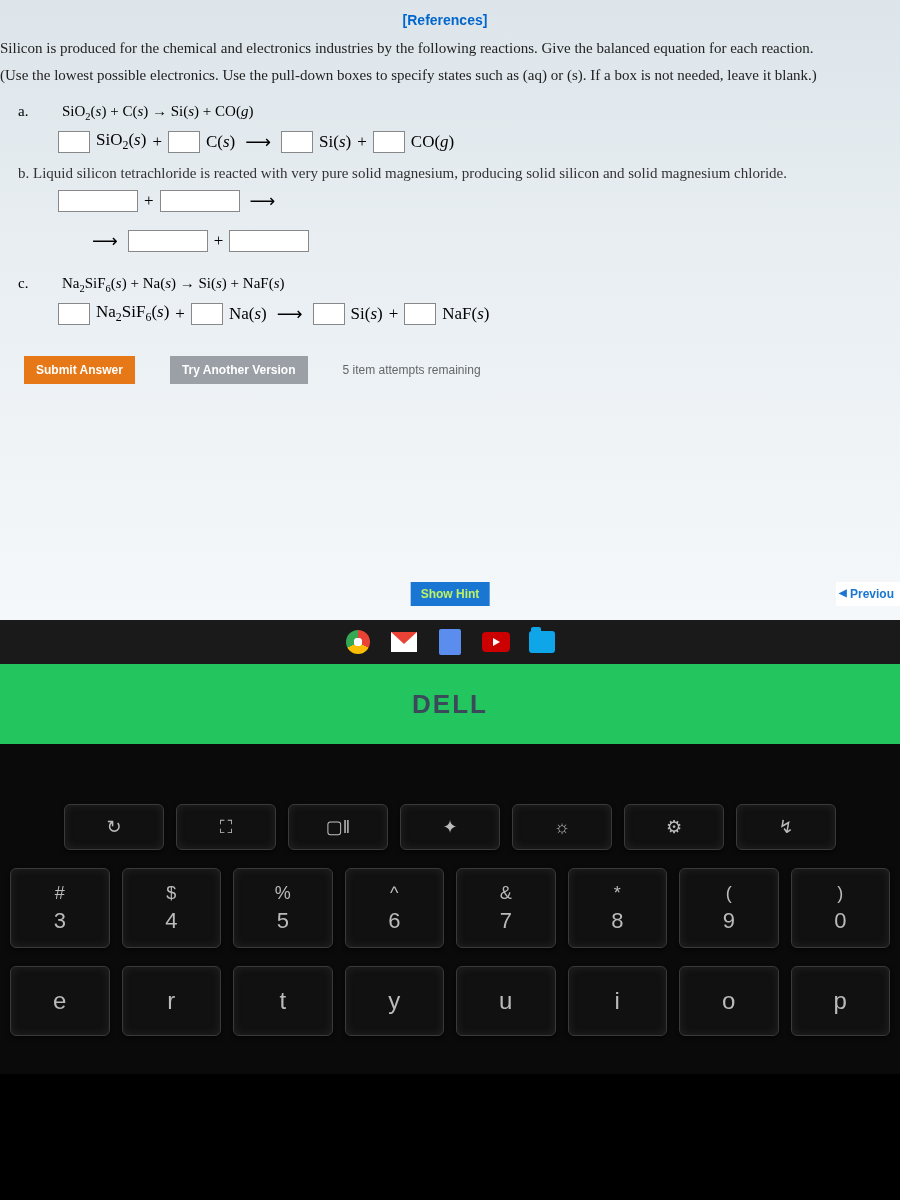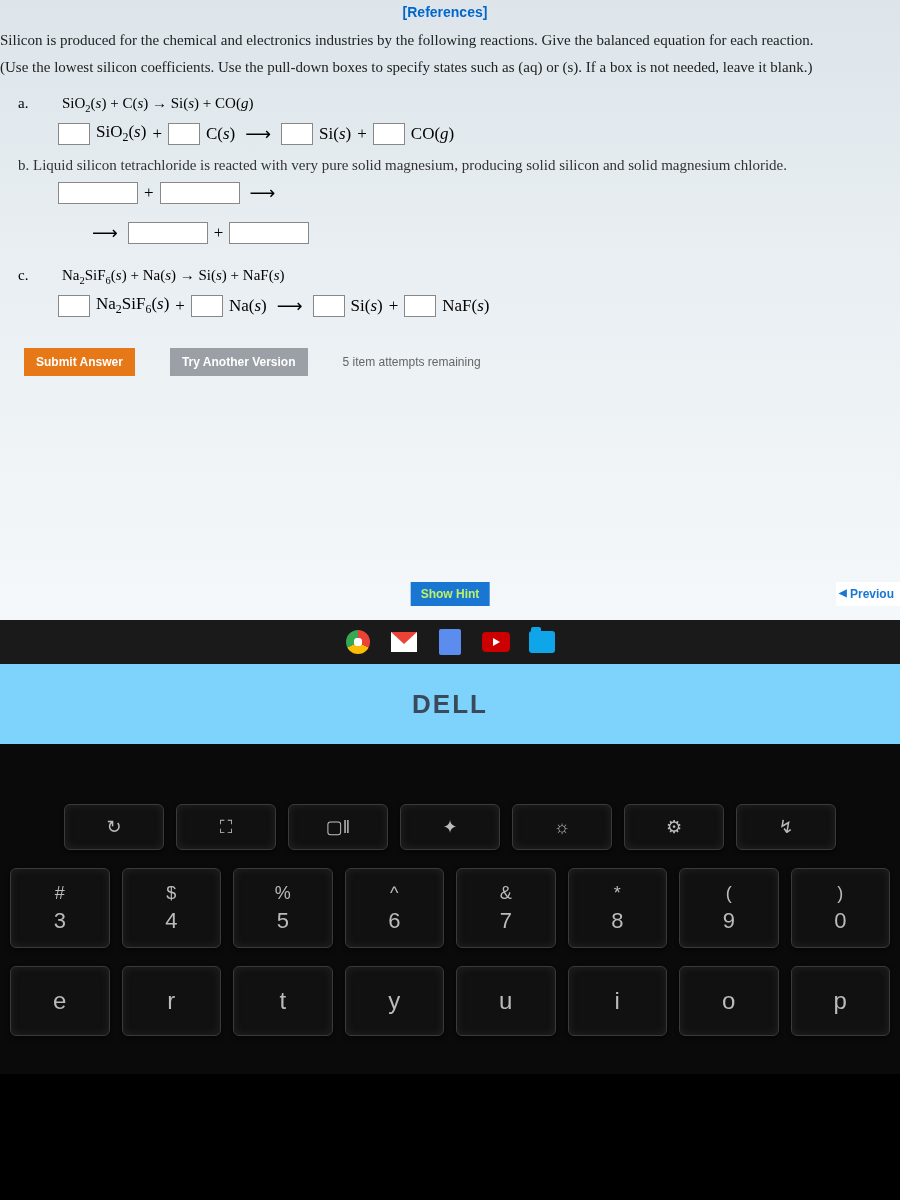--- a/index.html
+++ b/index.html
@@ -4,21 +4,21 @@
 <style>
 * { box-sizing: border-box; margin: 0; padding: 0; }
 body {
   font-family: "Times New Roman", serif;
   background: #000;
   width: 900px;
 }
 .screen {
   background: linear-gradient(180deg, #dde5ea 0%, #e8eef2 40%, #f5f8fa 100%);
   min-height: 620px;
-  padding: 0 10px 20px 0;
+  padding: 8px 10px 20px 0;
   position: relative;
 }
 .references {
   text-align: center;
   color: #0066cc;
   font-size: 14px;
   font-family: Arial, sans-serif;
   font-weight: bold;
   padding-top: 4px;
   cursor: pointer;
@@ -136,21 +136,21 @@
 .chrome { background: radial-gradient(circle at 50% 50%, #fff 25%, transparent 26%), conic-gradient(#ea4335 0 120deg, #fbbc05 120deg 240deg, #34a853 240deg 360deg); border-radius:50%; width:24px; height:24px; }
 .gmail { width:26px; height:20px; background:#fff; position:relative; }
 .gmail::before { content:""; position:absolute; left:0; top:0; border-left:13px solid transparent; border-right:13px solid transparent; border-top:12px solid #ea4335; }
 .notes { width:22px; height:26px; background:#5b8def; border-radius:2px; }
 .yt { width:28px; height:20px; background:#cc0000; border-radius:4px; display:flex; align-items:center; justify-content:center; }
 .yt::after { content:""; border-left:7px solid #fff; border-top:4px solid transparent; border-bottom:4px solid transparent; }
 .files { width:26px; height:22px; background:#0ea5e9; border-radius:3px; position:relative; }
 .files::before { content:""; position:absolute; top:-4px; left:2px; width:10px; height:4px; background:#0ea5e9; border-radius:2px 2px 0 0; }
 
 
-.laptop-gap { height: 80px; background: #7dd3fc; display:flex; align-items:center; justify-content:center; }
+.laptop-gap { height: 80px; background: #22c55e; display:flex; align-items:center; justify-content:center; }
 .dell { font-family: Arial, sans-serif; font-size: 26px; font-weight:bold; color:#3a4a5a; letter-spacing:2px; }
 
 
 .keyboard {
   background: #0a0a0a;
   padding: 60px 10px 20px 10px;
 }
 .kb-fn-row, .kb-row {
   display: flex;
   gap: 12px;
@@ -173,21 +173,21 @@
 .num-key { width: 100px; height: 80px; font-size: 22px; gap:4px; }
 .num-key .sym { font-size:18px; }
 .let-key { width: 100px; height: 70px; font-size: 24px; }
 </style>
 </head>
 <body>
 
 <div class="screen">
   <div class="references">[References]</div>
   <div class="intro">Silicon is produced for the chemical and electronics industries by the following reactions. Give the balanced equation for each reaction.</div>
-  <div class="instruct">(Use the lowest silicon coefficients. Use the pull-down boxes to specify states such as (aq) or (s). If a box is not needed, leave it blank.)</div>
+  <div class="instruct">(Use the lowest possible electronics. Use the pull-down boxes to specify states such as (aq) or (s). If a box is not needed, leave it blank.)</div>
 
   <div class="section">
     <span class="label">a.</span>
     <span class="formula">
       <span>SiO<sub>2</sub>(<i>s</i>) + C(<i>s</i>) → Si(<i>s</i>) + CO(<i>g</i>)</span>
     </span>
     <div class="eq-row">
       <input class="coef" style="">
       <span>SiO<sub>2</sub>(<i>s</i>)</span>
       <span>+</span>

